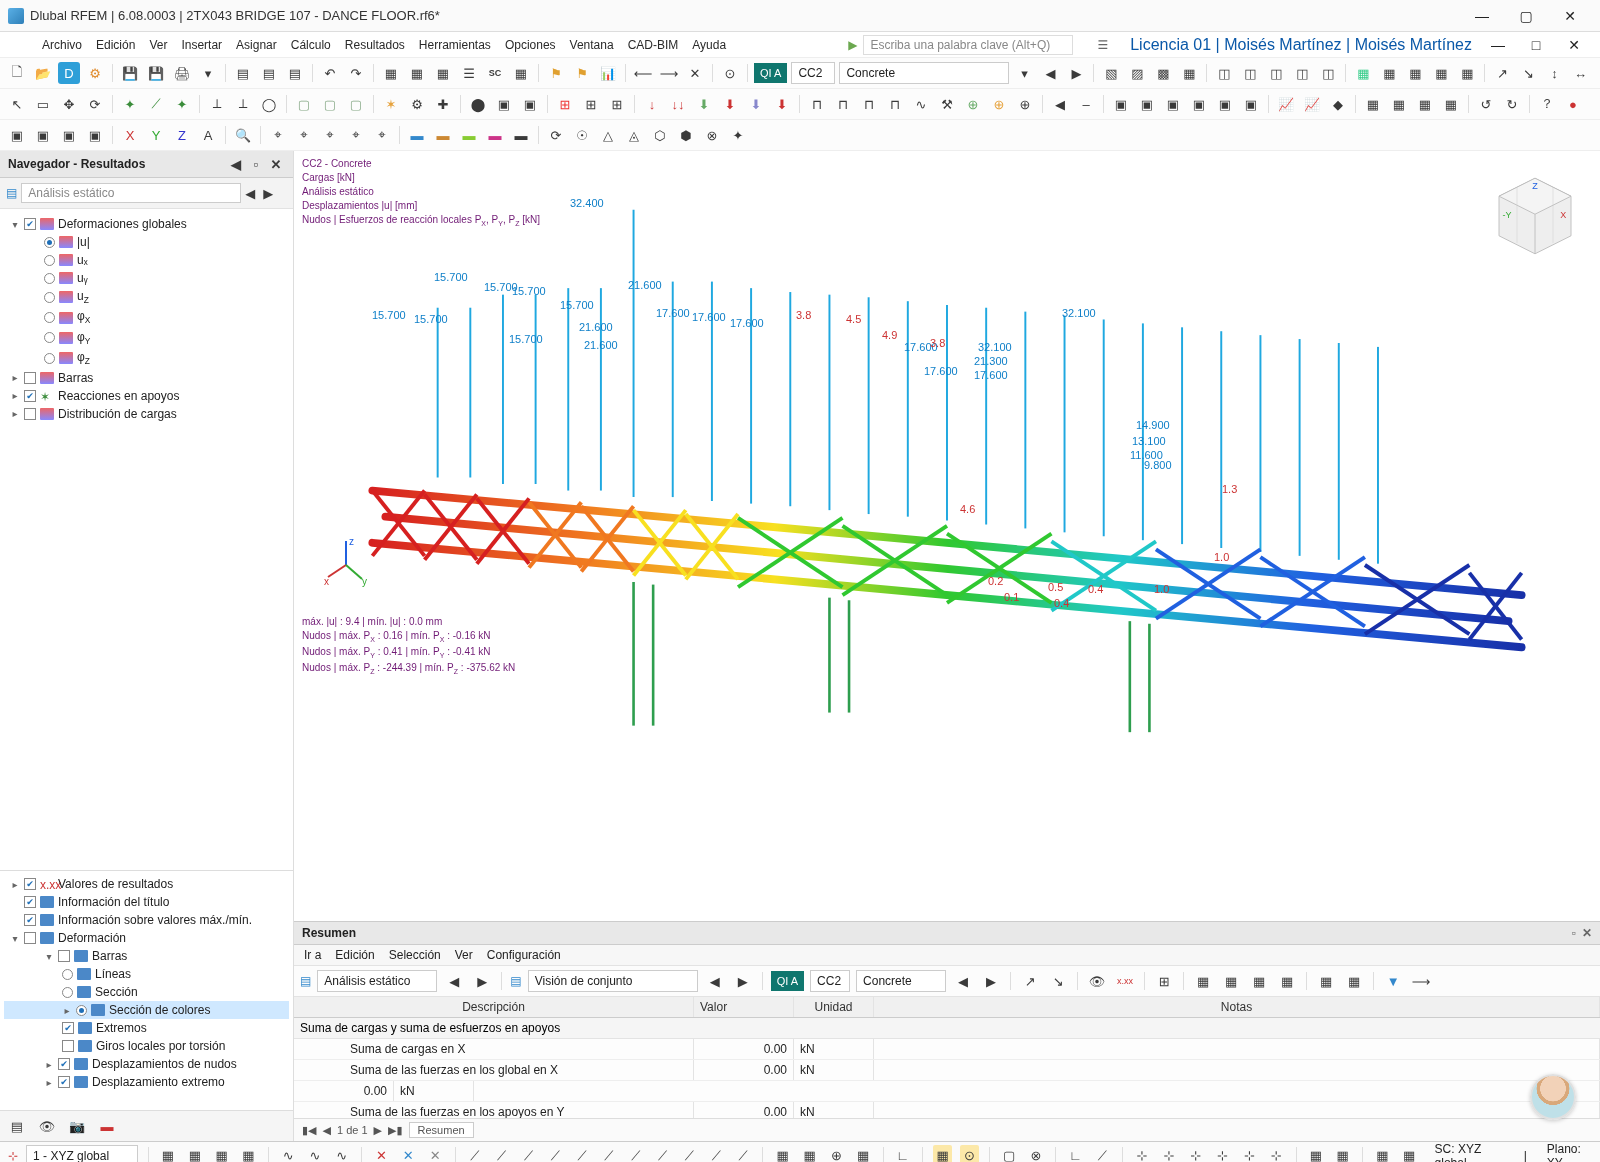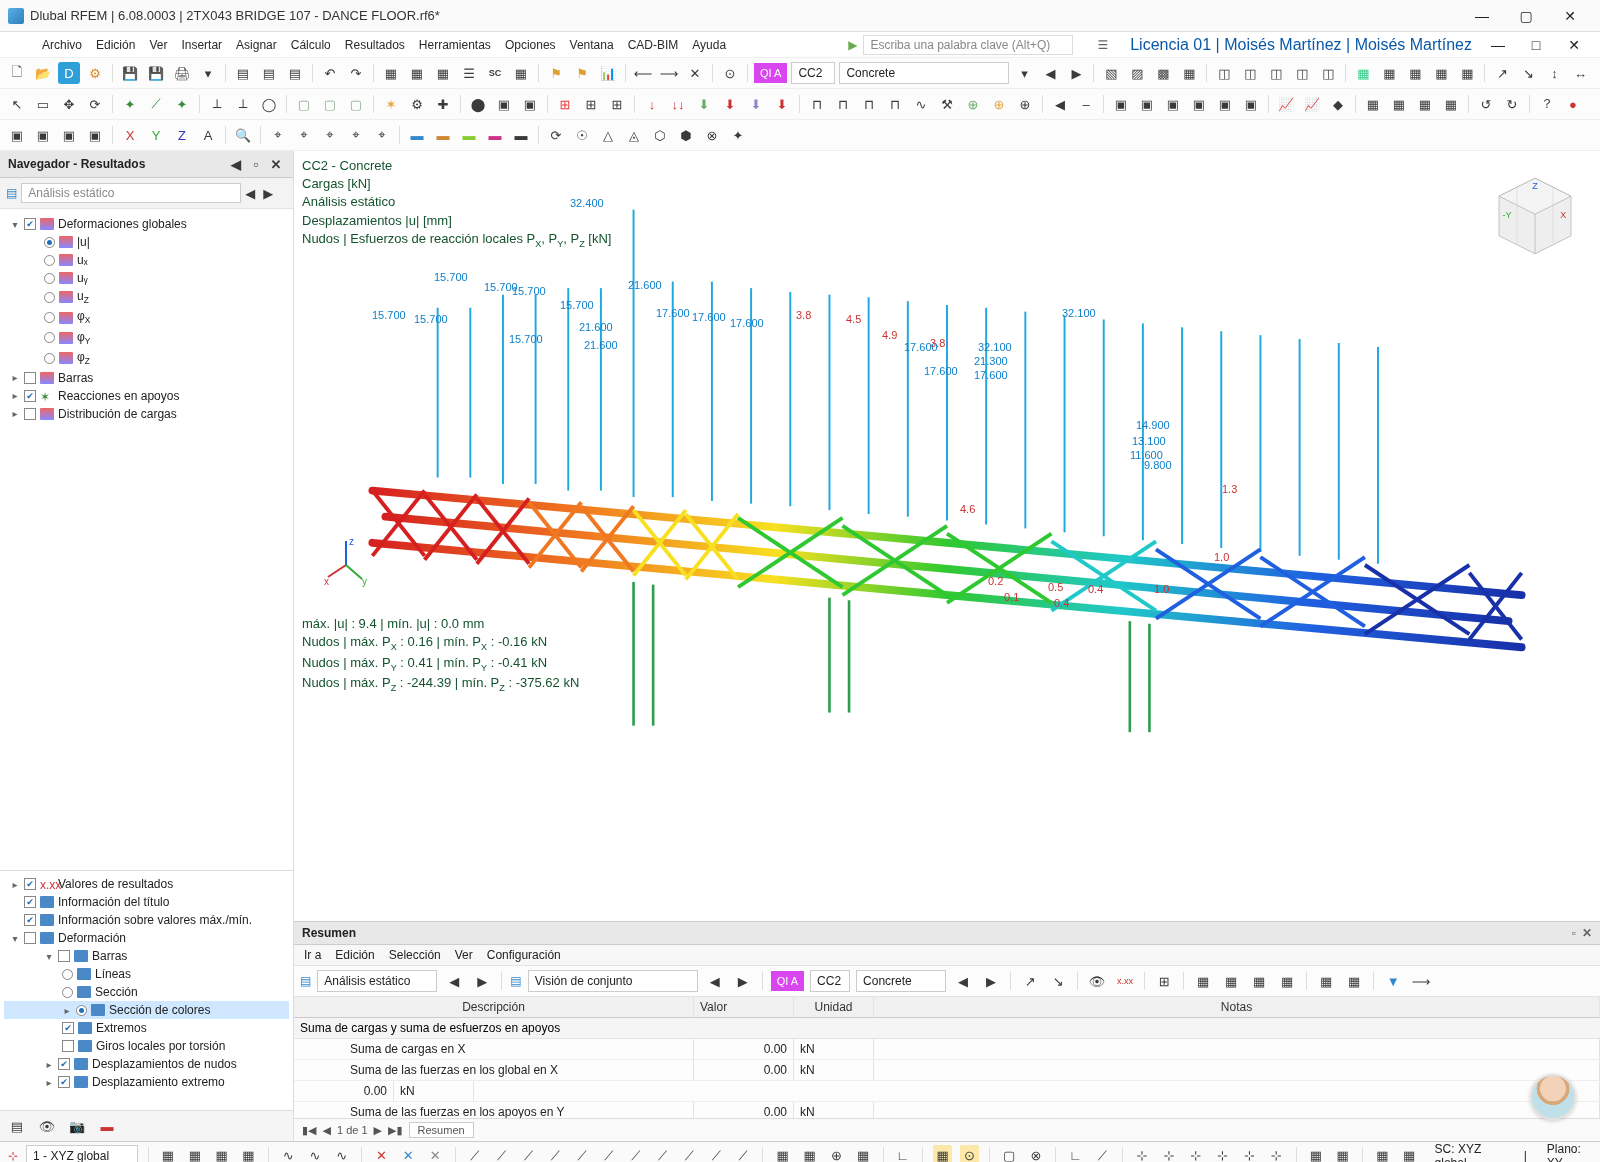--- a/index.html
+++ b/index.html
@@ -11,21 +11,21 @@
 .winbtn { width: 44px; height: 28px; display: flex; align-items: center; justify-content: center; color: #222; font-size: 14px; }
 .menubar { height: 26px; display: flex; align-items: center; gap: 14px; padding: 0 14px; border-bottom: 1px solid #eee; background: #fff; }
 .menubar .menuitem { color: #2a2a2a; font-size: 12px; }
 .menubar .keyword { margin-left: auto; display: flex; align-items: center; gap: 6px; color: #999; }
 .menubar .kwinput { width: 210px; border: 1px solid #ddd; background: #fff; padding: 2px 6px; font-size: 12px; color: #888; }
 .menubar .license { color: #0a58a8; font-size: 16px; padding-left: 8px; }
 .toolbar { display: flex; align-items: center; gap: 4px; padding: 4px 6px; border-bottom: 1px solid #eee; background: #fcfcfc; flex-wrap: nowrap; }
 .tb-btn { width: 22px; height: 22px; border: 1px solid transparent; border-radius: 2px; display: flex; align-items: center; justify-content: center; font-size: 13px; color: #3a3a3a; }
 .tb-sep { width: 1px; height: 18px; background: #ddd; margin: 0 2px; }
 .tb-sel { height: 22px; border: 1px solid #ccc; background: #fff; padding: 0 6px; font-size: 12px; display: flex; align-items: center; }
-.tb-q { background:#d946ef; color:#fff; padding:0 6px; height:20px; display:flex; align-items:center; font-size:11px; }
+.tb-q { background:#0f766e; color:#fff; padding:0 6px; height:20px; display:flex; align-items:center; font-size:11px; }
 .main { display: flex; height: 990px; }
 .nav { width: 294px; border-right: 1px solid #ddd; display: flex; flex-direction: column; background: #fafafa; }
 .nav-head { background: #e8e8e8; padding: 4px 8px; font-weight: 600; border-bottom: 1px solid #ccc; display:flex; align-items:center; gap:6px;}
 .nav-head .navicons { margin-left:auto; display:flex; gap:2px;}
 .nav-sub { padding: 4px 6px; display:flex; align-items:center; border-bottom:1px solid #e2e2e2; background:#f3f3f3;}
 .nav-sub .selbox { border:1px solid #ccc; background:#fff; padding:2px 6px; width:220px; color:#888;}
 .tree { flex:1; overflow-y:auto; padding:6px 4px; background:#fff; }
 .tree-row { display:flex; align-items:center; gap:4px; padding:2px 2px 2px 0; }
 .tree-row.lvl1 { padding-left: 6px; }
 .tree-row.lvl2 { padding-left: 40px; }
@@ -34,21 +34,21 @@
 .expander { width:10px; color:#666; font-size:10px; text-align:center;}
 .chk { width:12px; height:12px; border:1px solid #888; background:#fff; display:inline-flex; align-items:center; justify-content:center; font-size:9px; color:#1e6fb8;}
 .chk.on::after { content:"✔"; }
 .radio { width:11px; height:11px; border:1px solid #888; border-radius:50%; background:#fff; display:inline-flex; align-items:center; justify-content:center;}
 .radio.on::after { content:""; width:5px; height:5px; background:#1e6fb8; border-radius:50%; }
 .ictiny { width:14px; height:12px; display:inline-block; }
 .ict-bar { background: linear-gradient(#e66,#88f); border-radius:1px;}
 .ict-blue { background:#4b88c8; border-radius:1px;}
 .tree-label { color:#222; }
 .viewarea { flex:1; position:relative; background:#fff; overflow:hidden; }
-.overlay-text { position:absolute; font-size:13px; color:#14532d; line-height:1.4; }
+.overlay-text { position:absolute; font-size:10px; color:#701a75; line-height:1.4; }
 .model-svg { position:absolute; inset:0; }
 .navcube { position:absolute; top:20px; right:20px; width:90px; height:90px; }
 .axis-gizmo { position:absolute; left:28px; bottom:400px; font-size:11px; }
 .resultlabel { position:absolute; font-size:11px; color:#0e7fc8; }
 .lowerpanel { border-top:1px solid #ccc; background:#fdfdfd; display:flex; flex-direction:column; }
 .lowerhead { background:#e8e8e8; padding:4px 8px; font-weight:600; display:flex; align-items:center; border-bottom:1px solid #ccc; }
 .lowerhead .icons { margin-left:auto; display:flex; gap:6px; color:#666;}
 .lowersubmenu { padding:3px 10px; display:flex; gap:14px; background:#f7f7f7; border-bottom:1px solid #e3e3e3; }
 .lowertb { display:flex; align-items:center; gap:6px; padding:4px 6px; border-bottom:1px solid #e3e3e3; background:#fcfcfc;}
 .grid { flex:1; overflow:auto; }

